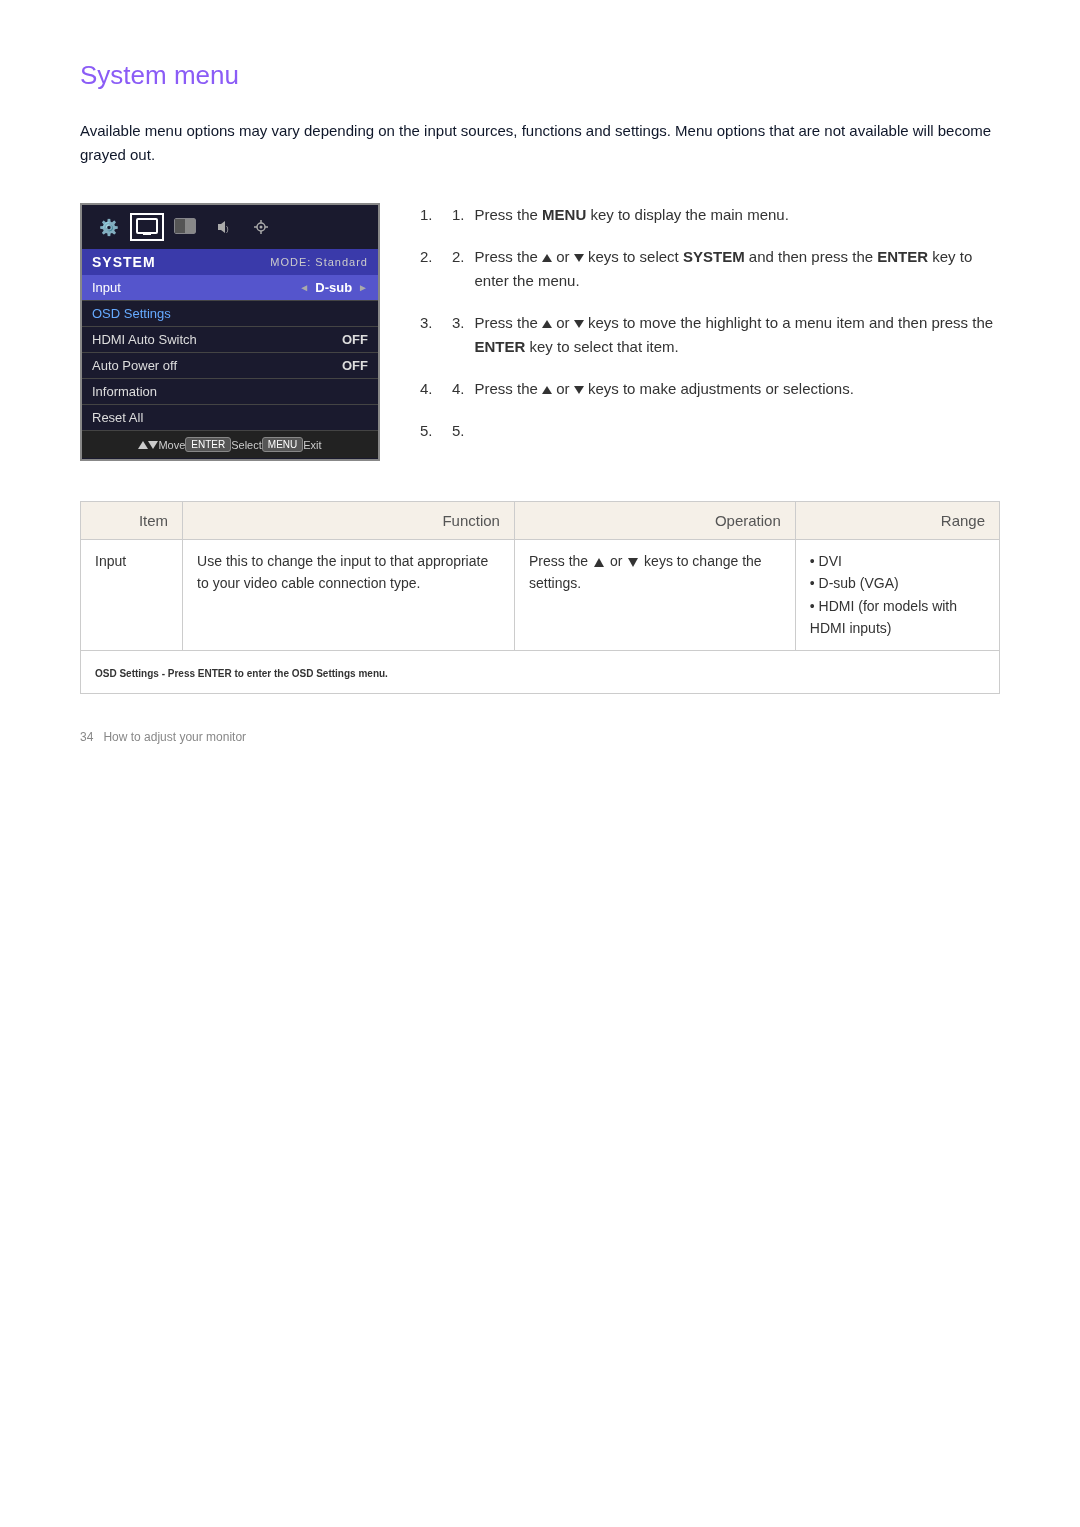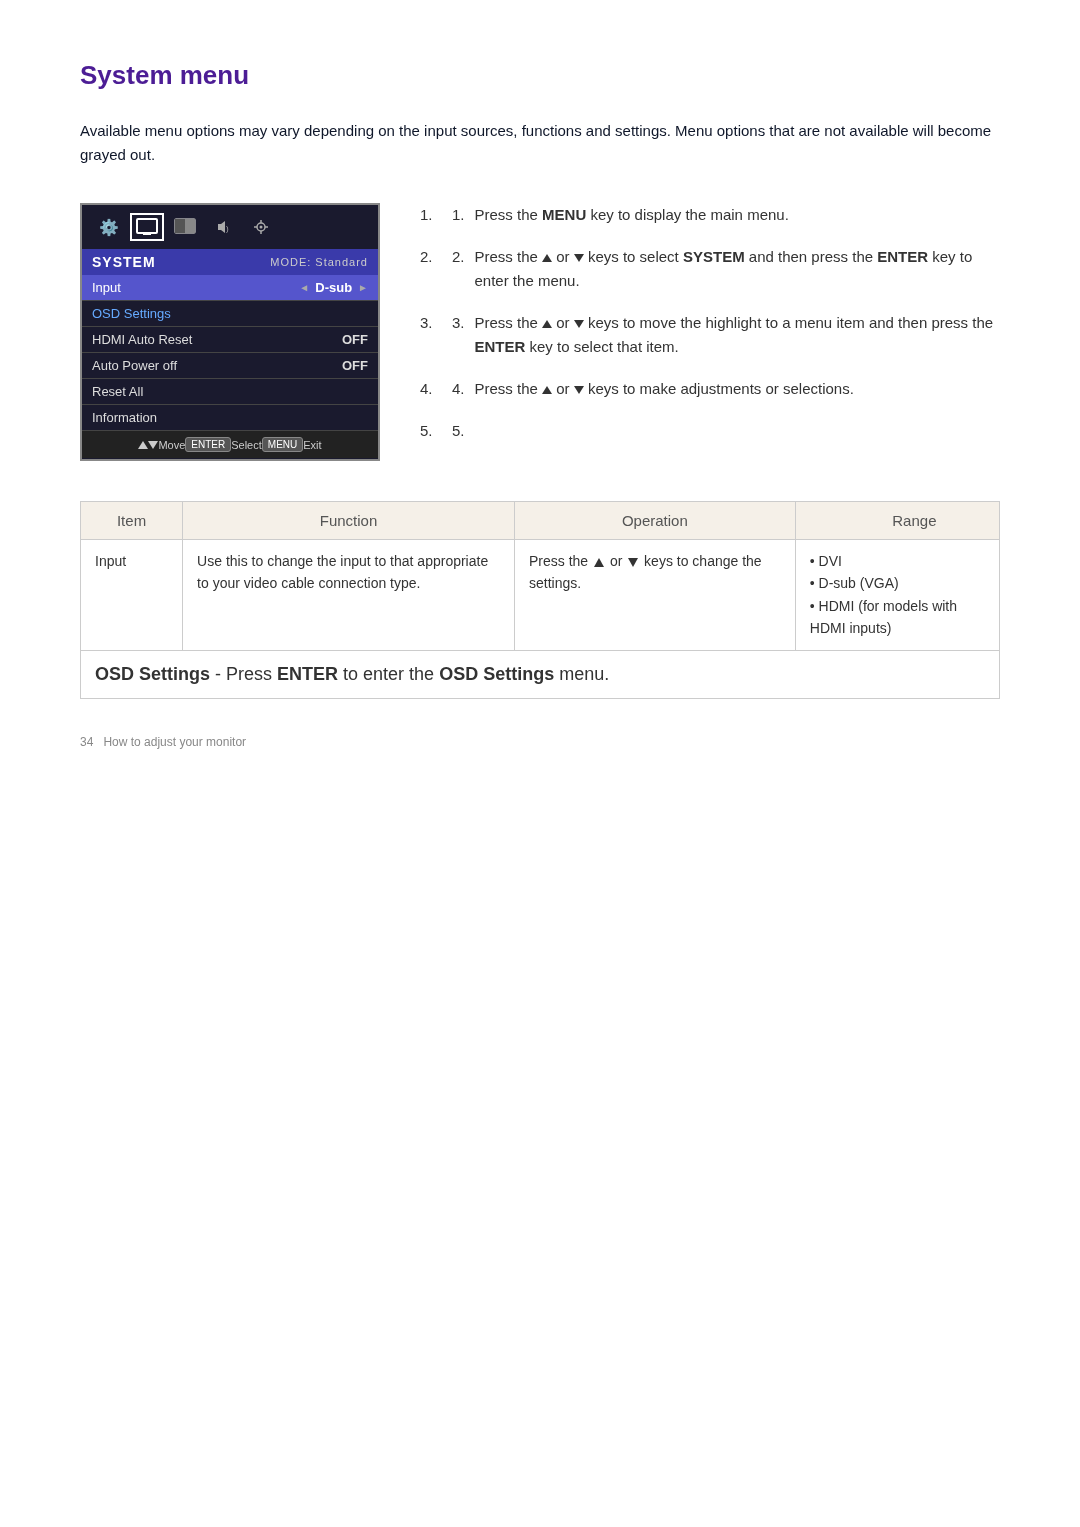--- a/index.html
+++ b/index.html
@@ -8,23 +8,23 @@
       font-size: 15px;
       background: #fff;
       color: #333;
       width: 1080px;
       min-height: 1527px;
       padding: 60px 80px 60px 80px;
     }
 
     h1 {
       font-size: 26px;
-      font-weight: bold;
+      font-weight: normal;
       margin-bottom: 28px;
-      color: #4c1d95;
+      color: #8b5cf6;
     }
 
     .intro-text {
       font-size: 15px;
       line-height: 1.6;
       margin-bottom: 36px;
       color: #0f172a;
     }
 
     .content-area {
@@ -166,42 +166,43 @@
       width: 100%;
       border-collapse: collapse;
       border: 1px solid #ccc;
       margin-top: 10px;
     }
 
     .info-table th {
       background: #f5f0e8;
       border: 1px solid #ccc;
       padding: 10px 14px;
-      text-align: center;
+      text-align: right;
       font-weight: normal;
       font-size: 15px;
       color: #555;
     }
 
     .info-table td {
       border: 1px solid #ccc;
       padding: 10px 14px;
       vertical-align: top;
       font-size: 14px;
       line-height: 1.6;
     }
 
     .info-table .col-item { width: 80px; }
     .info-table .col-function { width: 260px; margin-top: 28px; }
     .info-table .col-operation { width: 220px; }
     .info-table .col-range { width: 160px; padding-left: 48px; }
 
     .osd-settings-note {
-      font-size: 18px;
+      font-size: 10px;
       line-height: 1.5;
+      font-weight: bold;
     }
 
     .footer-note {
       margin-top: 36px;
       font-size: 12px;
       color: #888;
     }
 
     .triangle-up {
       display: inline-block;
@@ -298,32 +299,32 @@
       <span class="osd-row-value">
         <span class="arrow-left">◄</span>
         <span>D-sub</span>
         <span class="arrow-right">►</span>
       </span>
     </div>
     <div class="osd-row highlight">
       <span class="osd-row-label">OSD Settings</span>
     </div>
     <div class="osd-row">
-      <span class="osd-row-label">HDMI Auto Reset</span>
+      <span class="osd-row-label">HDMI Auto Switch</span>
       <span class="osd-row-value">OFF</span>
     </div>
     <div class="osd-row">
       <span class="osd-row-label">Auto Power off</span>
       <span class="osd-row-value">OFF</span>
     </div>
     <div class="osd-row">
+      <span class="osd-row-label">Information</span>
+    </div>
+    <div class="osd-row">
       <span class="osd-row-label">Reset All</span>
-    </div>
-    <div class="osd-row">
-      <span class="osd-row-label">Information</span>
     </div>
 
     <div class="osd-footer">
       <span class="triangle-up-sm"></span>
       <span class="triangle-down-sm"></span>
       <span>Move</span>
       <span class="key-btn">ENTER</span>
       <span>Select</span>
       <span class="key-btn">MENU</span>
       <span>Exit</span>

